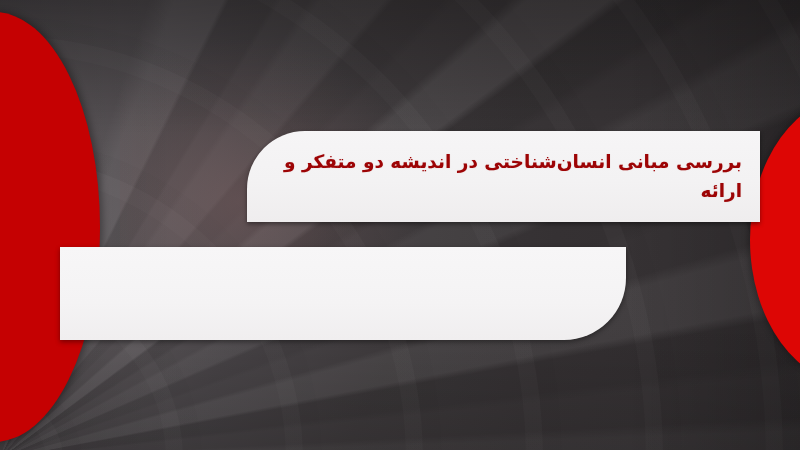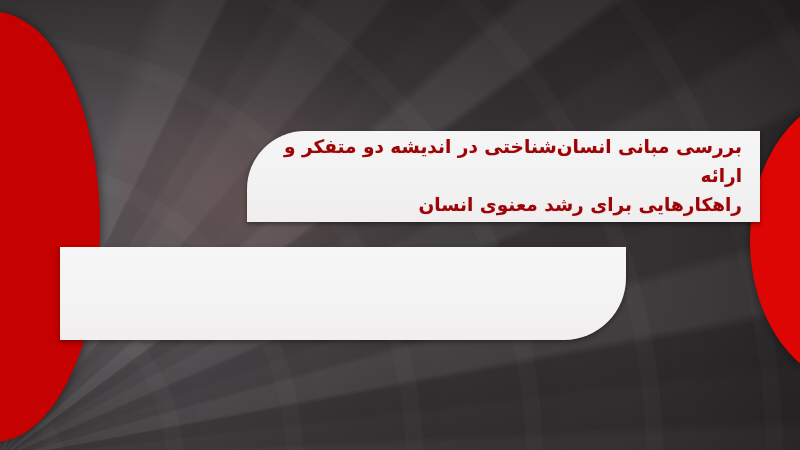--- a/index.html
+++ b/index.html
@@ -212,17 +212,16 @@
   <div class="ellipse-left"></div>
   <div class="ellipse-right"></div>
 
   <div class="subtitle-panel">
     <div class="subtitle-text"></div>
   </div>
 
   <div class="title-panel">
     <div class="title-text">
       <div>بررسی مبانی انسان‌شناختی در اندیشه دو متفکر و ارائه</div>
-      <div>راهکارهایی برای رشد معنوی انسان</div>
     </div>
   </div>
 
 </div>
 
 </body></html>

